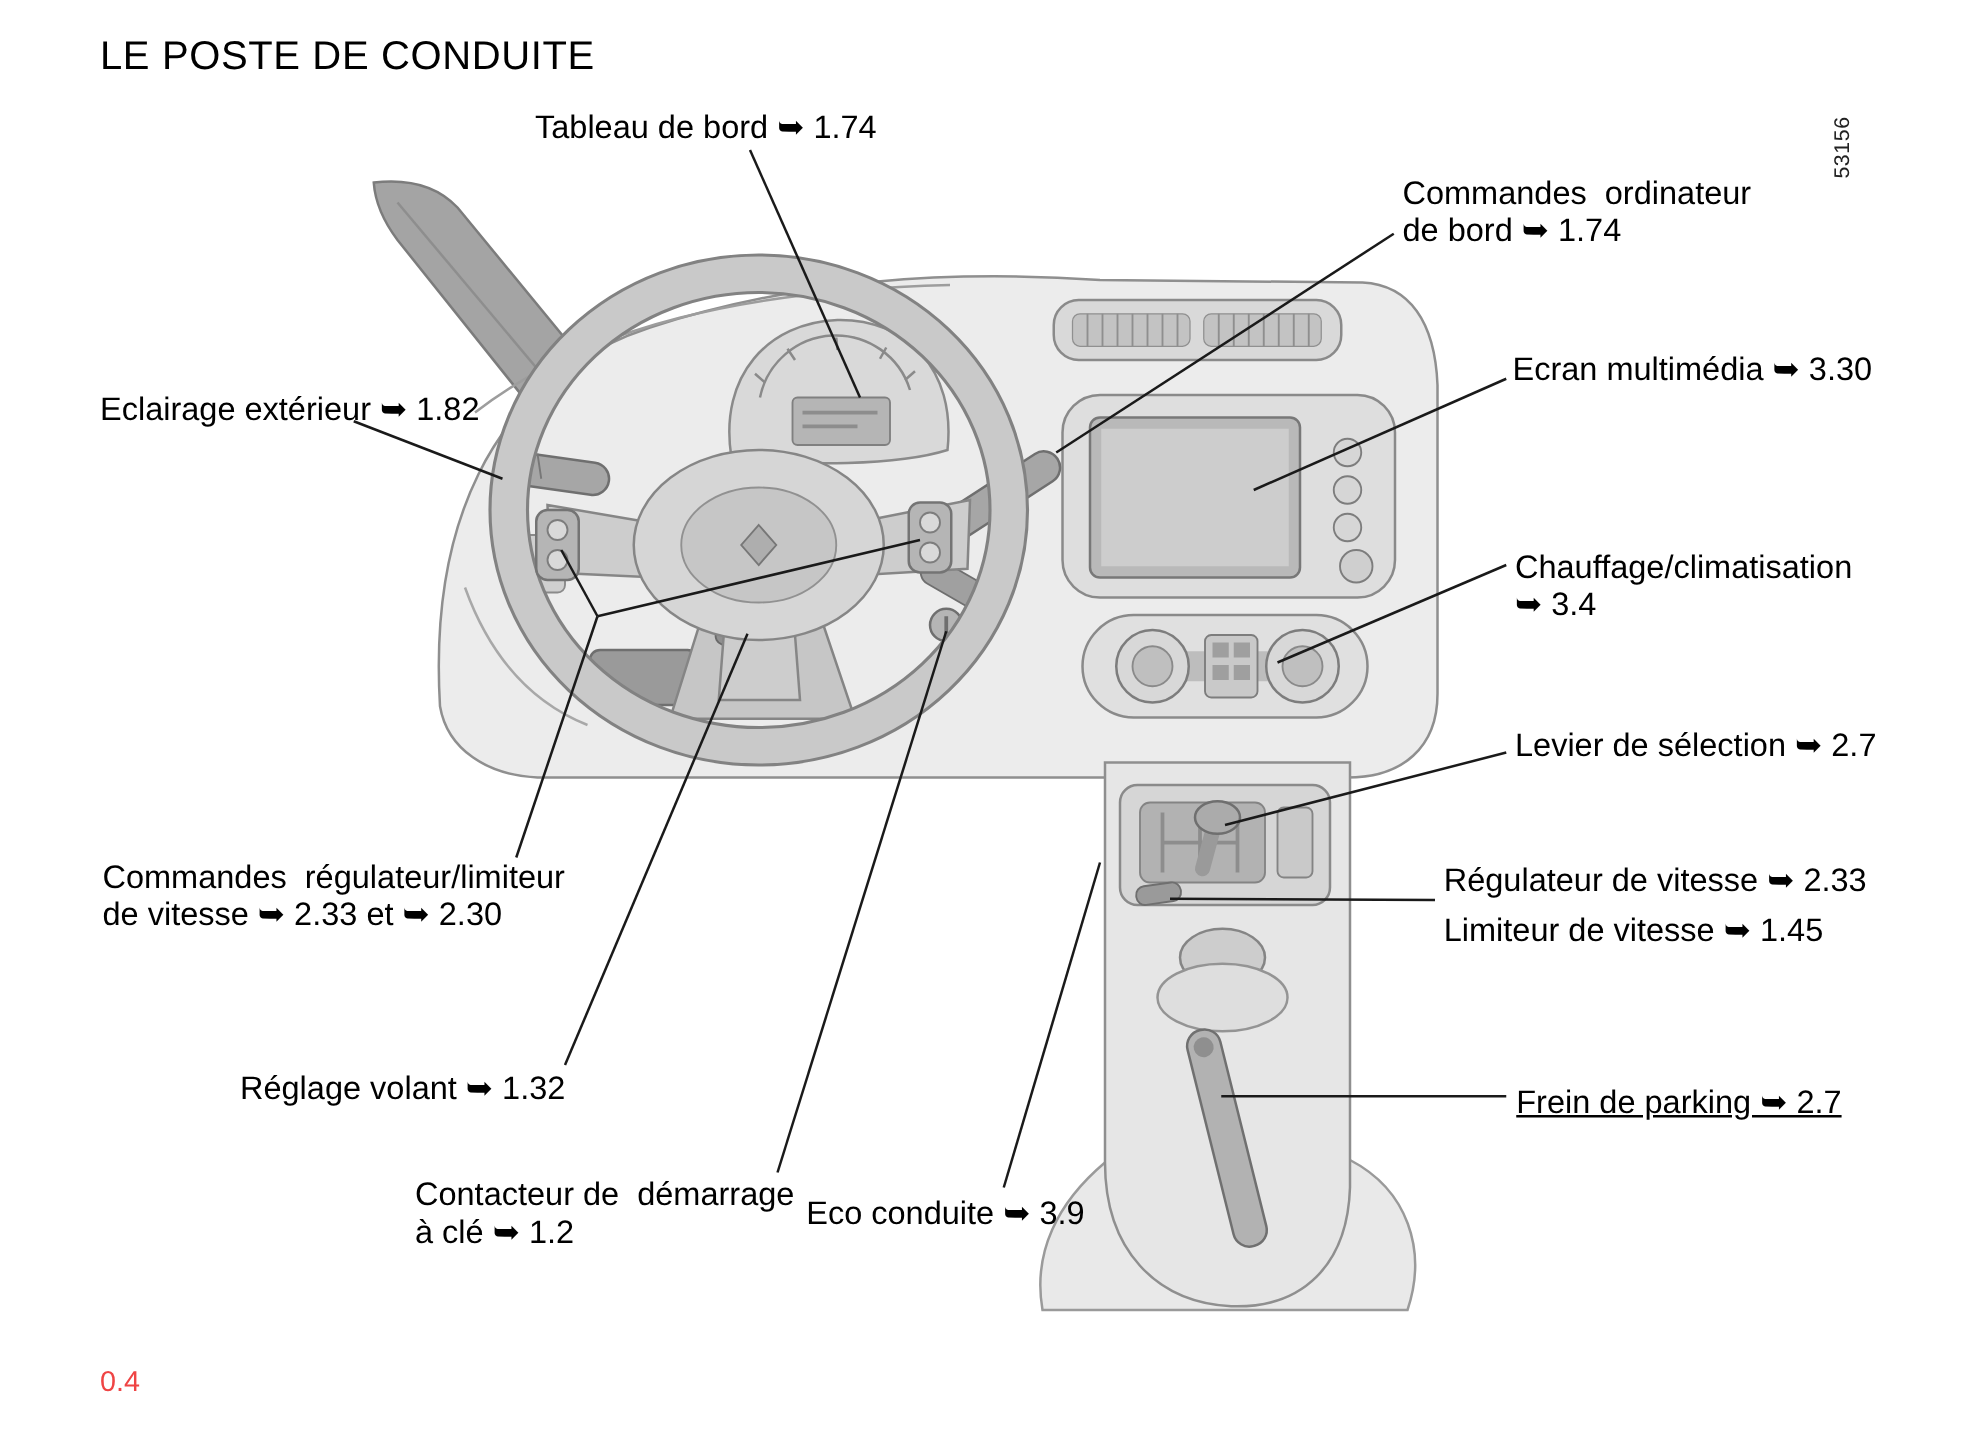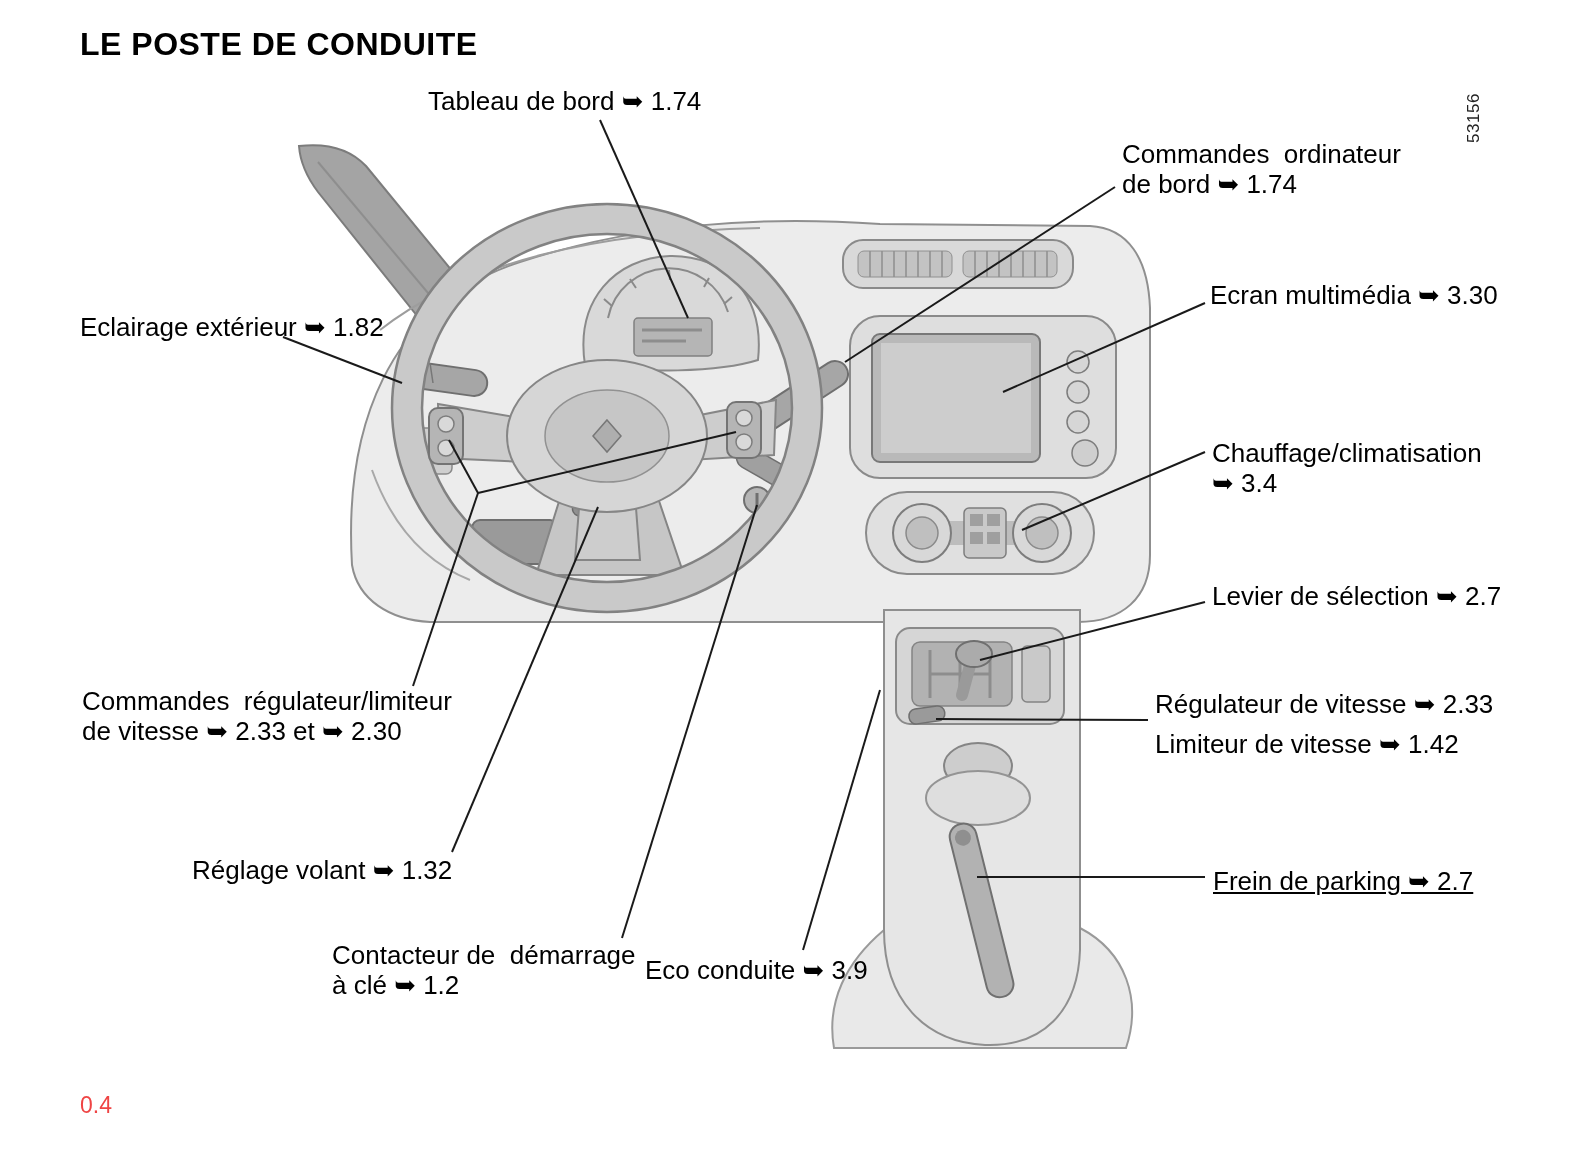--- a/index.html
+++ b/index.html
@@ -5,21 +5,21 @@
   * { margin:0; padding:0; box-sizing:border-box; }
   html,body { background:#ffffff; }
   body {
     width:1574px; height:1165px; position:relative; overflow:hidden;
     font-family:"Liberation Sans", sans-serif; color:#000;
   }
   .page { position:absolute; inset:0; }
   .illustration { position:absolute; left:0; top:0; }
   .title {
     position:absolute; left:80px; top:26px;
-    font-size:32px; font-weight:700; letter-spacing:.5px; color:#000;
+    font-size:32px; font-weight:400; letter-spacing:.5px; color:#000;
   }
   .label {
     position:absolute; font-size:26px; line-height:30px;
     white-space:pre-wrap; color:#000;
   }
   .figure-code {
     position:absolute; left:1442px; top:108px; width:64px;
     text-align:center; font-size:17px; letter-spacing:.5px;
     transform:rotate(-90deg); color:#222;
   }
@@ -181,21 +181,21 @@
 
   <div class="label" style="left:428px; top:86px;">Tableau de bord ➥ 1.74</div>
   <div class="label" style="left:1122px; top:139px;">Commandes  ordinateur
 de bord ➥ 1.74</div>
   <div class="label" style="left:1210px; top:280px;">Ecran multimédia ➥ 3.30</div>
   <div class="label" style="left:1212px; top:438px;">Chauffage/climatisation
 ➥ 3.4</div>
   <div class="label" style="left:80px; top:312px;">Eclairage extérieur ➥ 1.82</div>
   <div class="label" style="left:1212px; top:581px;">Levier de sélection ➥ 2.7</div>
   <div class="label" style="left:1155px; top:689px;">Régulateur de vitesse ➥ 2.33</div>
-  <div class="label" style="left:1155px; top:729px;">Limiteur de vitesse ➥ 1.42</div>
+  <div class="label" style="left:1155px; top:729px;">Limiteur de vitesse ➥ 1.45</div>
   <div class="label" style="left:82px; top:686px;">Commandes  régulateur/limiteur
 de vitesse ➥ 2.33 et ➥ 2.30</div>
   <div class="label" style="left:192px; top:855px;">Réglage volant ➥ 1.32</div>
   <div class="label" style="left:332px; top:940px;">Contacteur de  démarrage
 à clé ➥ 1.2</div>
   <div class="label" style="left:645px; top:955px;">Eco conduite ➥ 3.9</div>
   <div class="label" style="left:1213px; top:866px;text-decoration:underline;">Frein de parking ➥ 2.7</div>
 
   <div class="figure-code">53156</div>
   <div class="page-number">0.4</div>

